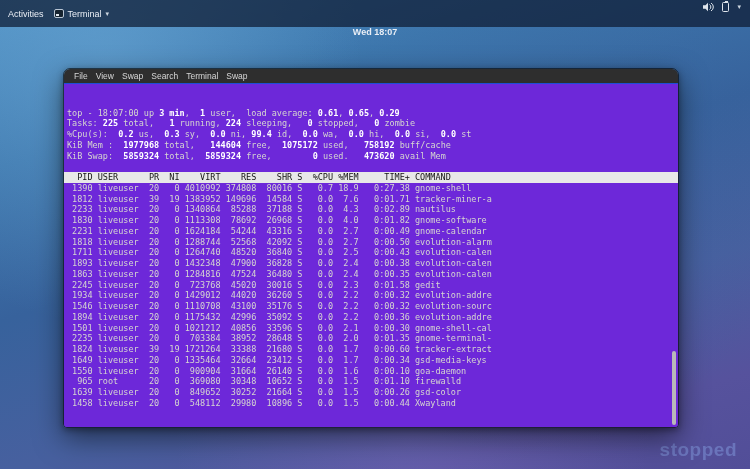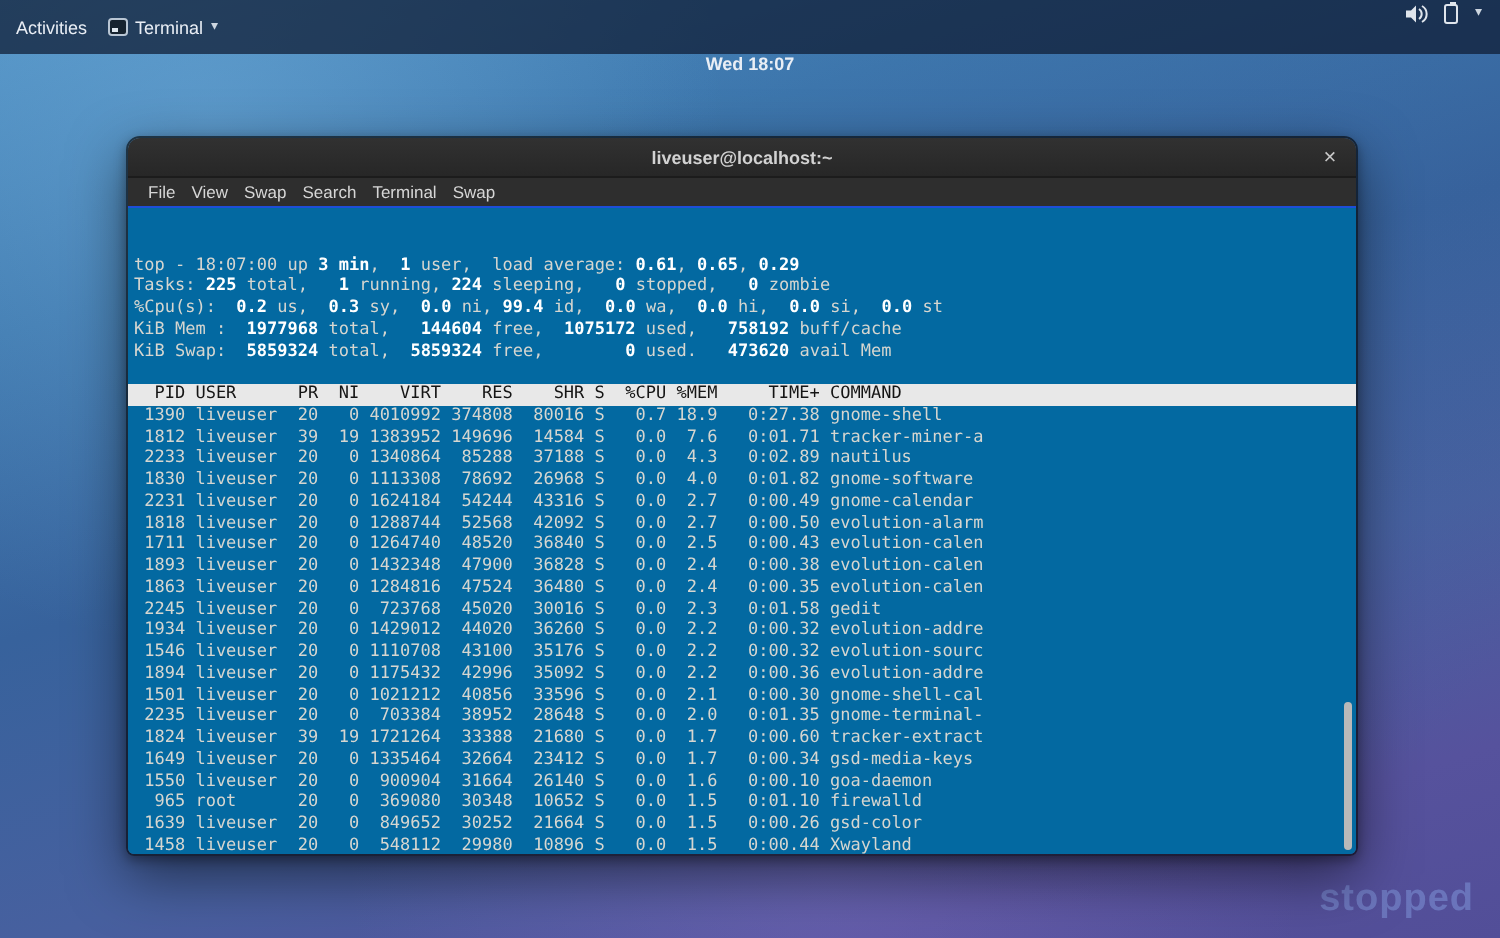--- a/index.html
+++ b/index.html
@@ -63,21 +63,21 @@
     position:absolute; right:6px; top:3px; width:14px; height:14px;
     color:#c8c8c8; font-size:11px; line-height:14px; text-align:center; cursor:pointer;
   }
   .menubar {
     height:15px; flex:0 0 15px; background:#2e2e2e; border-bottom:1px solid #1d4ed8;
     display:flex; align-items:center; padding-left:6px;
     color:#d6d6d6; font-size:8.5px;
   }
   .menu-item { padding:0 4px; cursor:pointer; }
   .screen {
-    flex:1 1 auto; background:#0369a1; position:relative;
+    flex:1 1 auto; background:#6d28d9; position:relative;
     padding:2px 0 0 3px;
     font-family:"DejaVu Sans Mono", monospace;
     font-size:8.5px; line-height:10.75px; color:#d6d6d0;
     white-space:pre; overflow:hidden;
   }
   .tline { white-space:pre; }
   .tline .b { font-weight:bold; color:#ffffff; }
   .tline.header {
     background:#e8e8e8; color:#141414;
     margin-left:-3px; padding-left:3px; width:616px;
@@ -110,24 +110,20 @@
       <path d="M8 1 A 4.6 4.6 0 0 1 8 9" stroke="#dfe5ec" stroke-width="1" fill="none"></path>
     </svg>
     <span class="batt"></span>
     <span class="caret">▾</span>
   </div>
 </div>
 
 <div class="fedora-logo">stopped</div>
 
 <div class="window">
-  <div class="titlebar">
-    <span class="title">liveuser@localhost:~</span>
-    <span class="close-btn">×</span>
-  </div>
   <div class="menubar">
       <span class="menu-item">File</span>
       <span class="menu-item">View</span>
       <span class="menu-item">Swap</span>
       <span class="menu-item">Search</span>
       <span class="menu-item">Terminal</span>
       <span class="menu-item">Swap</span>
     </div>
   <div class="screen">
     <div class="tline"><span>top - 18:07:00 up </span><span class="b">3 min</span><span>,  </span><span class="b">1</span><span> user,  load average: </span><span class="b">0.61</span><span>, </span><span class="b">0.65</span><span>, </span><span class="b">0.29</span></div><div class="tline"><span>Tasks: </span><span class="b">225 </span><span>total, </span><span class="b">  1 </span><span>running, </span><span class="b">224 </span><span>sleeping, </span><span class="b">  0 </span><span>stopped, </span><span class="b">  0 </span><span>zombie</span></div><div class="tline"><span>%Cpu(s): </span><span class="b"> 0.2 </span><span>us, </span><span class="b"> 0.3 </span><span>sy, </span><span class="b"> 0.0 </span><span>ni, </span><span class="b">99.4 </span><span>id, </span><span class="b"> 0.0 </span><span>wa, </span><span class="b"> 0.0 </span><span>hi, </span><span class="b"> 0.0 </span><span>si, </span><span class="b"> 0.0 </span><span>st</span></div><div class="tline"><span>KiB Mem : </span><span class="b"> 1977968 </span><span>total, </span><span class="b">  144604 </span><span>free, </span><span class="b"> 1075172 </span><span>used, </span><span class="b">  758192 </span><span>buff/cache</span></div><div class="tline"><span>KiB Swap: </span><span class="b"> 5859324 </span><span>total, </span><span class="b"> 5859324 </span><span>free, </span><span class="b">       0 </span><span>used. </span><span class="b">  473620 </span><span>avail Mem</span></div><div class="tline"> </div><div class="tline header">  PID USER      PR  NI    VIRT    RES    SHR S  %CPU %MEM     TIME+ COMMAND</div><div class="tline"> 1390 liveuser  20   0 4010992 374808  80016 S   0.7 18.9   0:27.38 gnome-shell</div><div class="tline"> 1812 liveuser  39  19 1383952 149696  14584 S   0.0  7.6   0:01.71 tracker-miner-a</div><div class="tline"> 2233 liveuser  20   0 1340864  85288  37188 S   0.0  4.3   0:02.89 nautilus</div><div class="tline"> 1830 liveuser  20   0 1113308  78692  26968 S   0.0  4.0   0:01.82 gnome-software</div><div class="tline"> 2231 liveuser  20   0 1624184  54244  43316 S   0.0  2.7   0:00.49 gnome-calendar</div><div class="tline"> 1818 liveuser  20   0 1288744  52568  42092 S   0.0  2.7   0:00.50 evolution-alarm</div><div class="tline"> 1711 liveuser  20   0 1264740  48520  36840 S   0.0  2.5   0:00.43 evolution-calen</div><div class="tline"> 1893 liveuser  20   0 1432348  47900  36828 S   0.0  2.4   0:00.38 evolution-calen</div><div class="tline"> 1863 liveuser  20   0 1284816  47524  36480 S   0.0  2.4   0:00.35 evolution-calen</div><div class="tline"> 2245 liveuser  20   0  723768  45020  30016 S   0.0  2.3   0:01.58 gedit</div><div class="tline"> 1934 liveuser  20   0 1429012  44020  36260 S   0.0  2.2   0:00.32 evolution-addre</div><div class="tline"> 1546 liveuser  20   0 1110708  43100  35176 S   0.0  2.2   0:00.32 evolution-sourc</div><div class="tline"> 1894 liveuser  20   0 1175432  42996  35092 S   0.0  2.2   0:00.36 evolution-addre</div><div class="tline"> 1501 liveuser  20   0 1021212  40856  33596 S   0.0  2.1   0:00.30 gnome-shell-cal</div><div class="tline"> 2235 liveuser  20   0  703384  38952  28648 S   0.0  2.0   0:01.35 gnome-terminal-</div><div class="tline"> 1824 liveuser  39  19 1721264  33388  21680 S   0.0  1.7   0:00.60 tracker-extract</div><div class="tline"> 1649 liveuser  20   0 1335464  32664  23412 S   0.0  1.7   0:00.34 gsd-media-keys</div><div class="tline"> 1550 liveuser  20   0  900904  31664  26140 S   0.0  1.6   0:00.10 goa-daemon</div><div class="tline">  965 root      20   0  369080  30348  10652 S   0.0  1.5   0:01.10 firewalld</div><div class="tline"> 1639 liveuser  20   0  849652  30252  21664 S   0.0  1.5   0:00.26 gsd-color</div><div class="tline"> 1458 liveuser  20   0  548112  29980  10896 S   0.0  1.5   0:00.44 Xwayland</div><div class="scrollbar">

